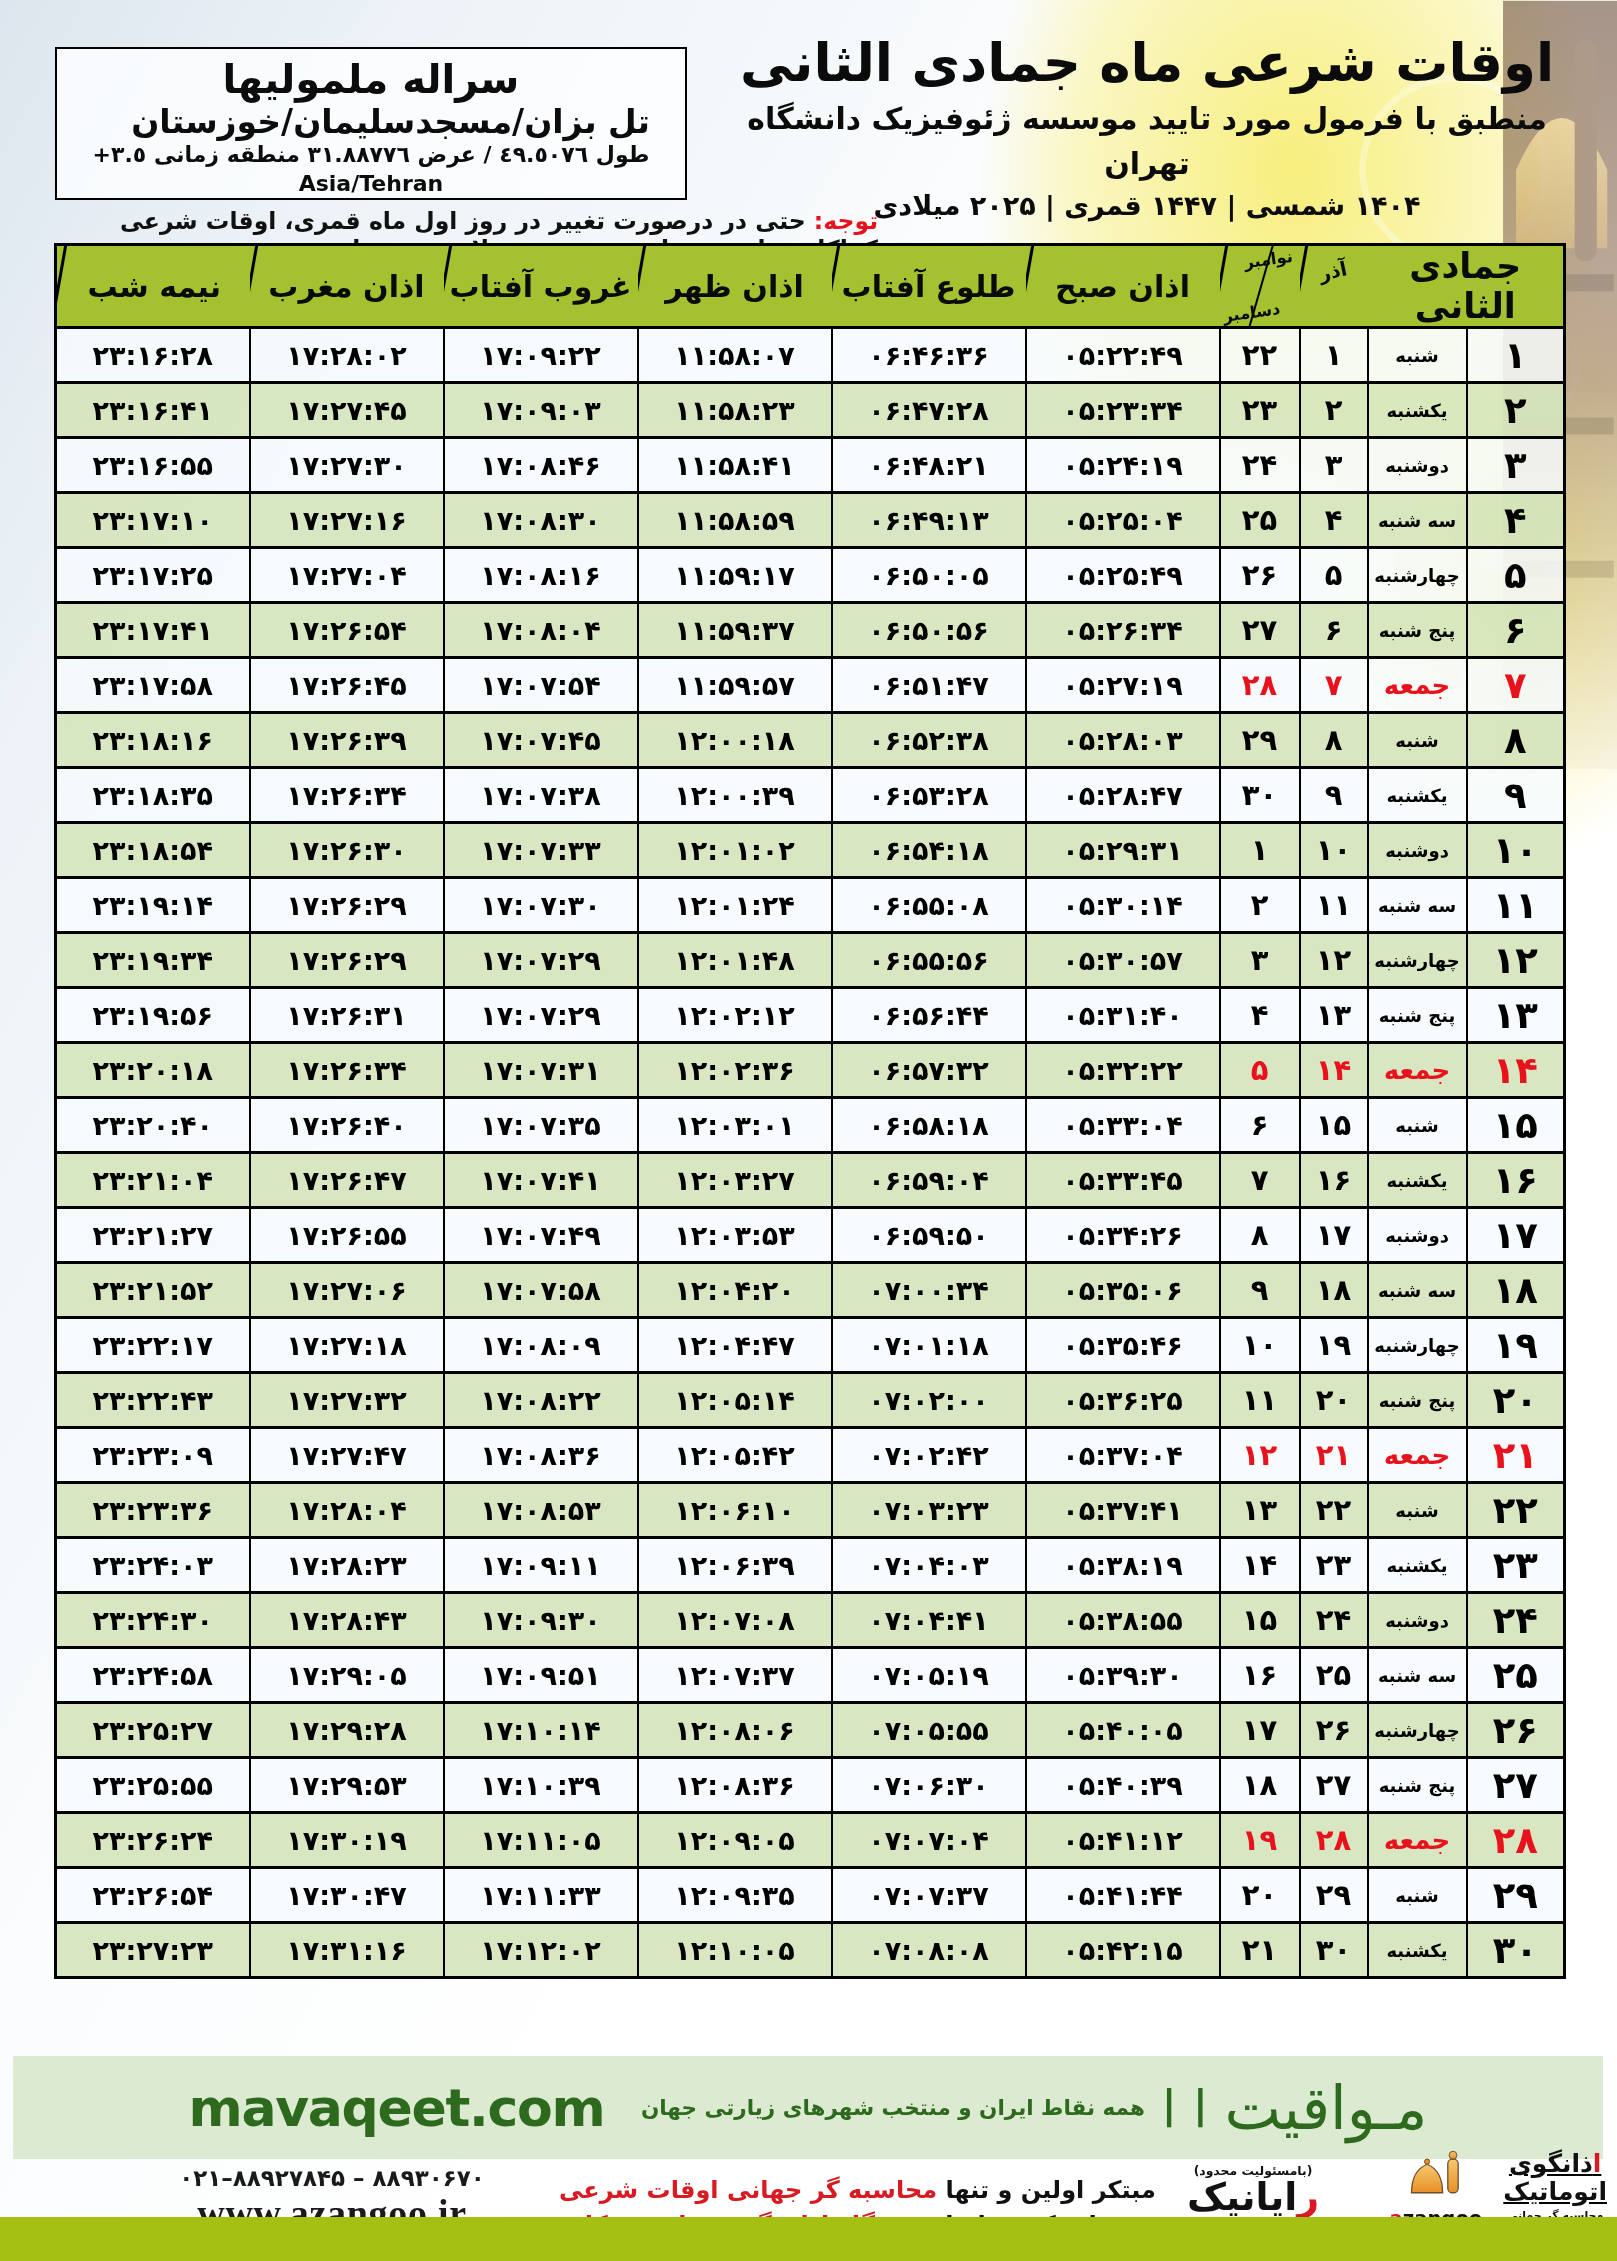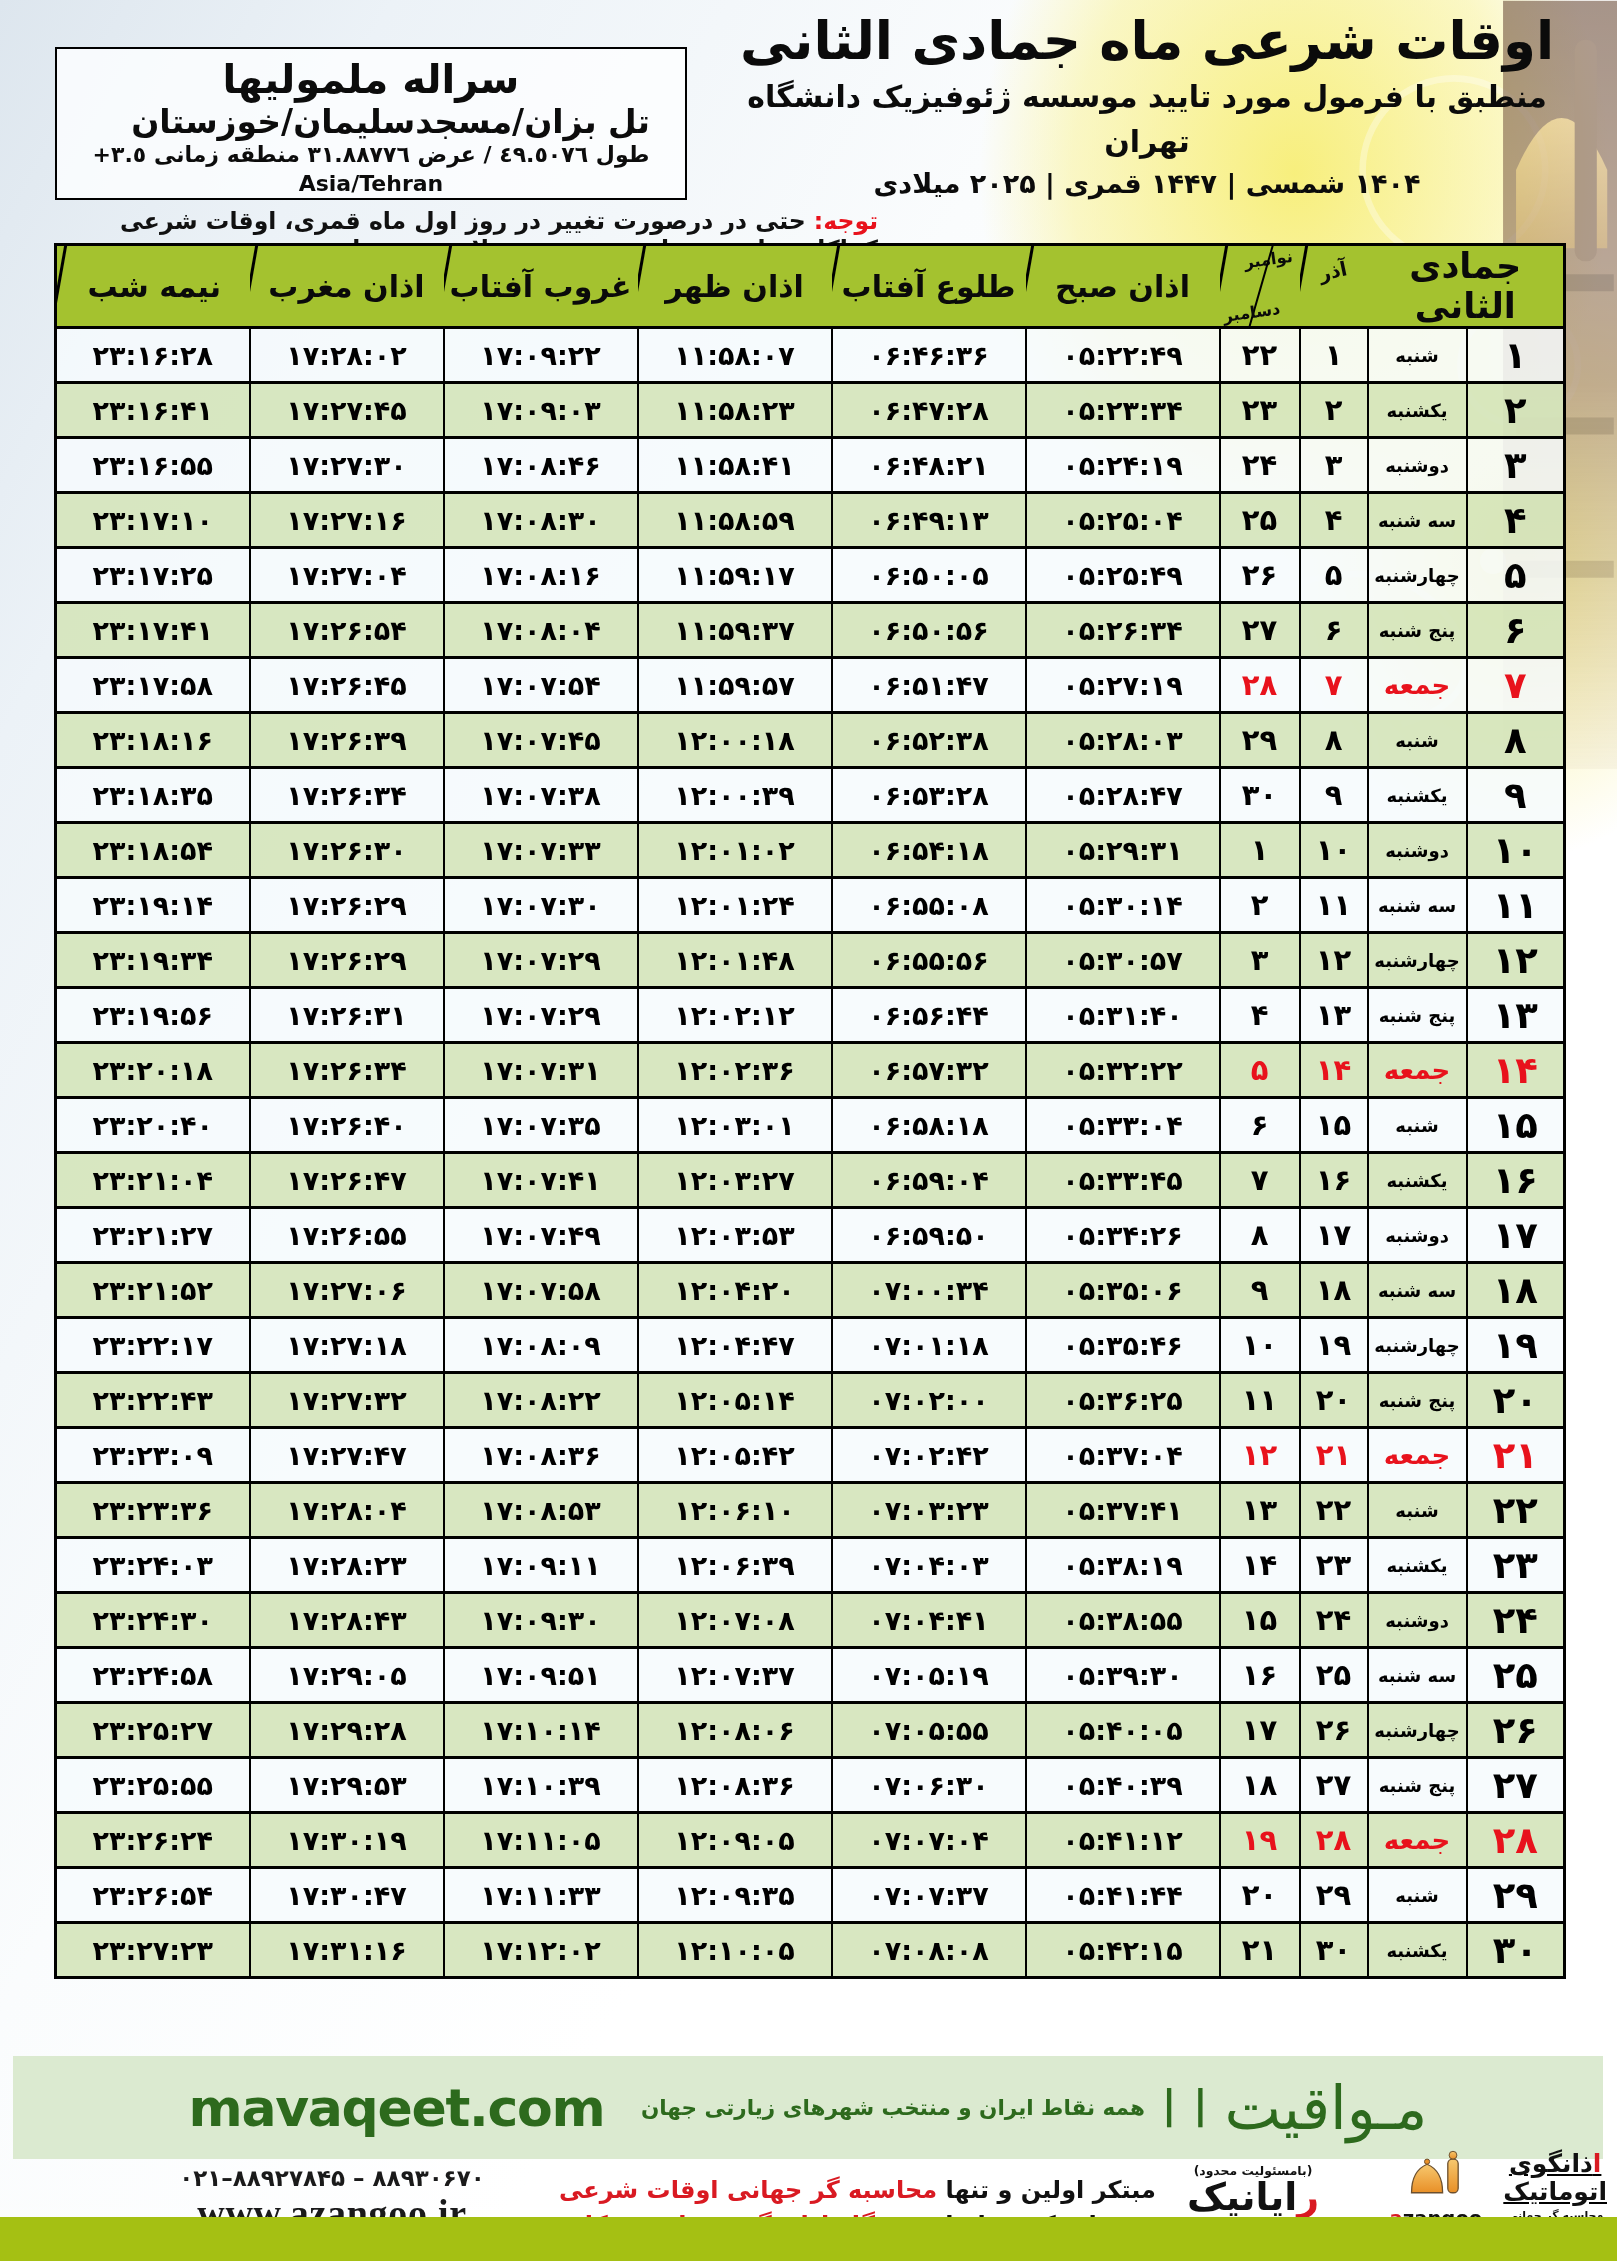--- a/index.html
+++ b/index.html
@@ -12,21 +12,21 @@
       radial-gradient(ellipse 404px 496px at 62% 22%, rgba(247,238,118,0.95), rgba(249,242,150,0.55) 55%, rgba(250,246,190,0) 78%),
       radial-gradient(ellipse 339px 444px at 88% 55%, rgba(246,236,120,0.8), rgba(250,245,180,0) 70%);}
   .bg-swirls{position:absolute;left:881px;top:0;width:737px;height:1109px;pointer-events:none;opacity:.55;}
   .shrine{position:absolute;right:0;top:0;width:140px;height:796px;pointer-events:none;opacity:.6;}
   
   .loc-box{position:absolute;left:56px;top:47px;width:628px;height:149px;border:2.6px solid #000;
            background:rgba(252,254,255,0.82);text-align:center;color:#0c0c0c;}
   .loc-line1{font-size:40px;font-weight:bold;margin-top:6.5px;line-height:1.15;}
   .loc-line2{font-size:33px;font-weight:bold;line-height:1.2;padding-left:39px;}
   .loc-line3{font-size:22px;font-weight:bold;line-height:1.3;}
-  .title-block{position:absolute;right:46px;top:8px;width:848px;text-align:center;color:#0b0b0b;}
+  .title-block{position:absolute;right:46px;top:30px;width:848px;text-align:center;color:#0b0b0b;}
   .title-line1{font-size:53px;font-weight:bold;line-height:1.25;}
   .title-line2{font-size:30px;font-weight:bold;line-height:1.5;}
   .title-line3{font-size:27px;font-weight:bold;line-height:1.5;}
   .notice{position:absolute;left:56px;top:207px;width:823px;font-size:23.5px;font-weight:bold;color:#111;
           direction:rtl;text-align:right;line-height:1.2;}
   .notice .notice-label{color:#e8121c;}
   
   table.times{position:absolute;left:55px;top:243px;width:1508px;border-collapse:collapse;
               border:3.9px solid #000;direction:rtl;table-layout:fixed;}
   table.times th,table.times td{border:2px solid #000;padding:0;text-align:center;vertical-align:middle;overflow:hidden;}

